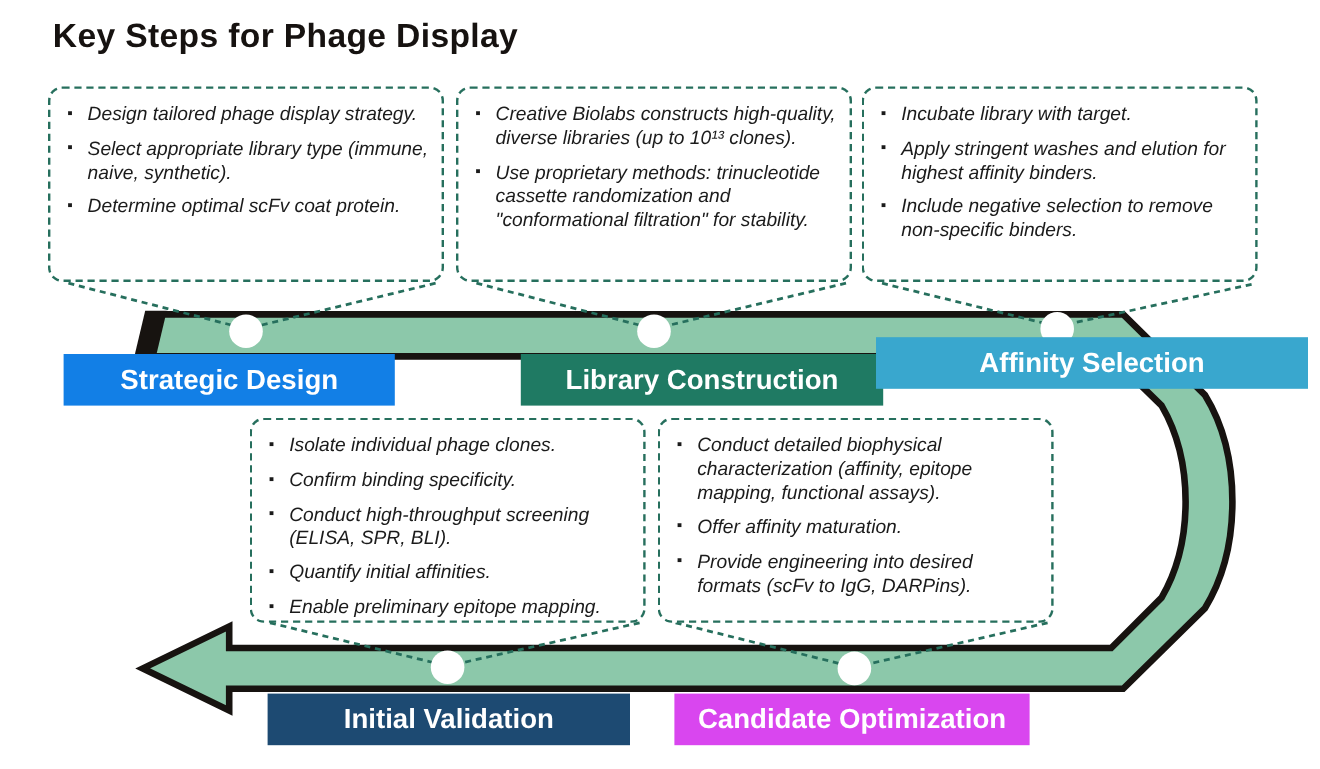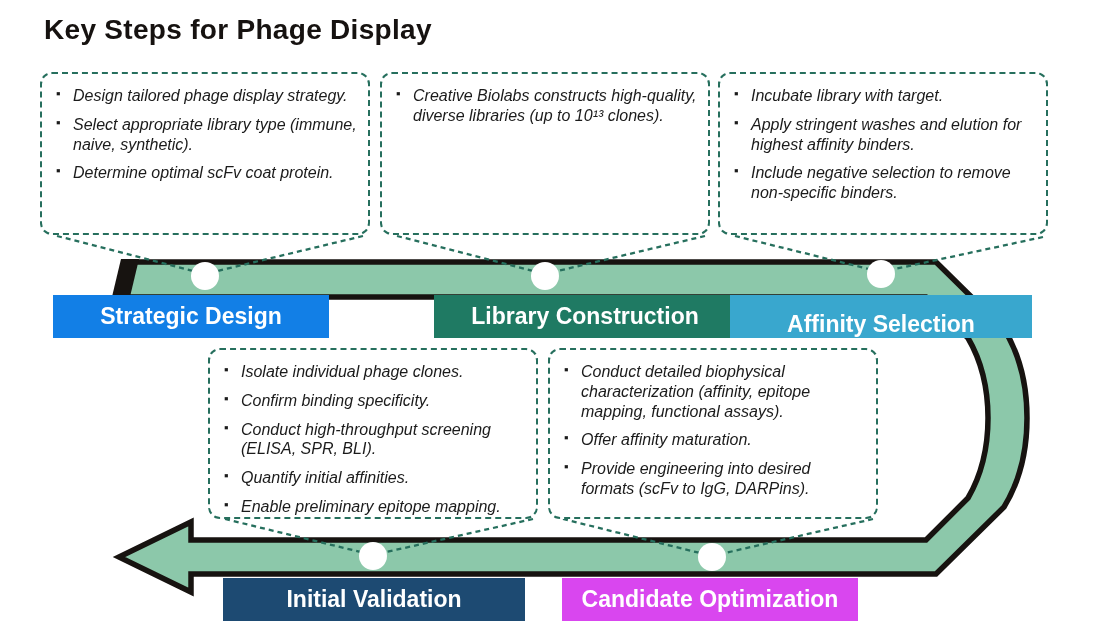--- a/index.html
+++ b/index.html
@@ -81,20 +81,21 @@
     <ul>
       <li>Design tailored phage display strategy.</li>
       <li>Select appropriate library type (immune, naive, synthetic).</li>
       <li>Determine optimal scFv coat protein.</li>
     </ul>
   </div>
 
   <div class="callout" style="left:380px;top:72px;width:330px;height:163px;">
     <ul>
       <li>Creative Biolabs constructs high-quality, diverse libraries (up to 10¹³ clones).</li>
+      <li>Use proprietary methods: trinucleotide cassette randomization and "conformational filtration" for stability.</li>
     </ul>
   </div>
 
   <div class="callout" style="left:718px;top:72px;width:330px;height:163px;">
     <ul>
       <li>Incubate library with target.</li>
       <li>Apply stringent washes and elution for highest affinity binders.</li>
       <li>Include negative selection to remove non-specific binders.</li>
     </ul>
   </div>
@@ -116,21 +117,21 @@
       <li>Provide engineering into desired formats (scFv to IgG, DARPins).</li>
     </ul>
   </div>
 
   <div class="stage-bar bar-strategic" style="left:53px;top:295px;width:276px;">
     <span>Strategic Design</span>
   </div>
   <div class="stage-bar bar-library" style="left:392px;top:295px;width:302px;margin-left:42px;">
     <span>Library Construction</span>
   </div>
-  <div class="stage-bar bar-affinity" style="left:730px;top:295px;width:302px;align-items:flex-end;">
+  <div class="stage-bar bar-affinity" style="left:730px;top:281px;width:360px;">
     <span>Affinity Selection</span>
   </div>
   <div class="stage-bar bar-validation" style="left:223px;top:578px;width:302px;">
     <span>Initial Validation</span>
   </div>
   <div class="stage-bar bar-candidate" style="left:562px;top:578px;width:296px;">
     <span>Candidate Optimization</span>
   </div>
 
 </div>

